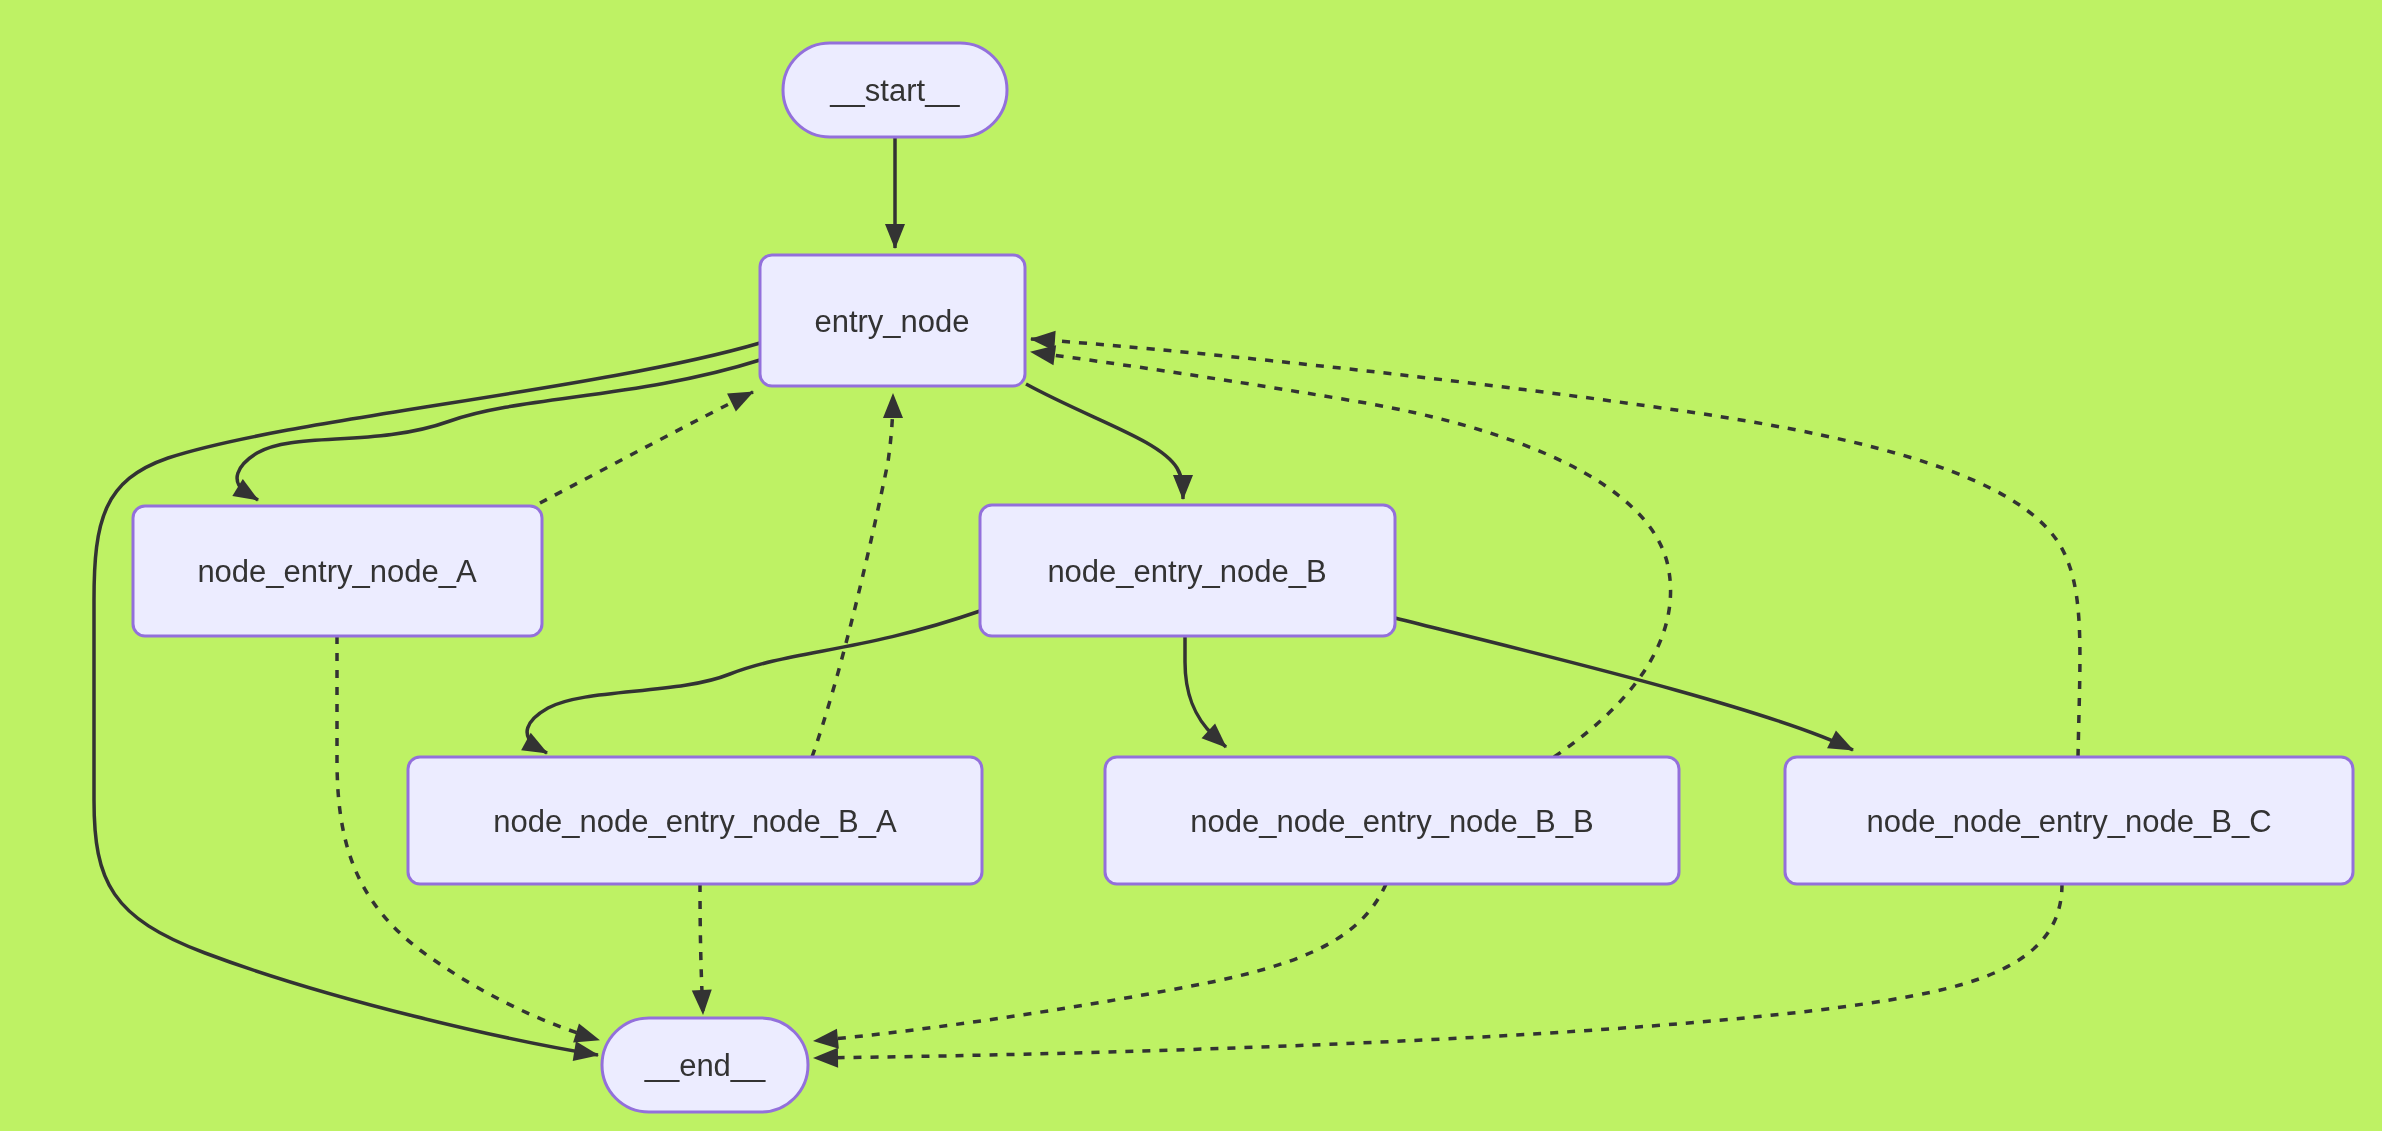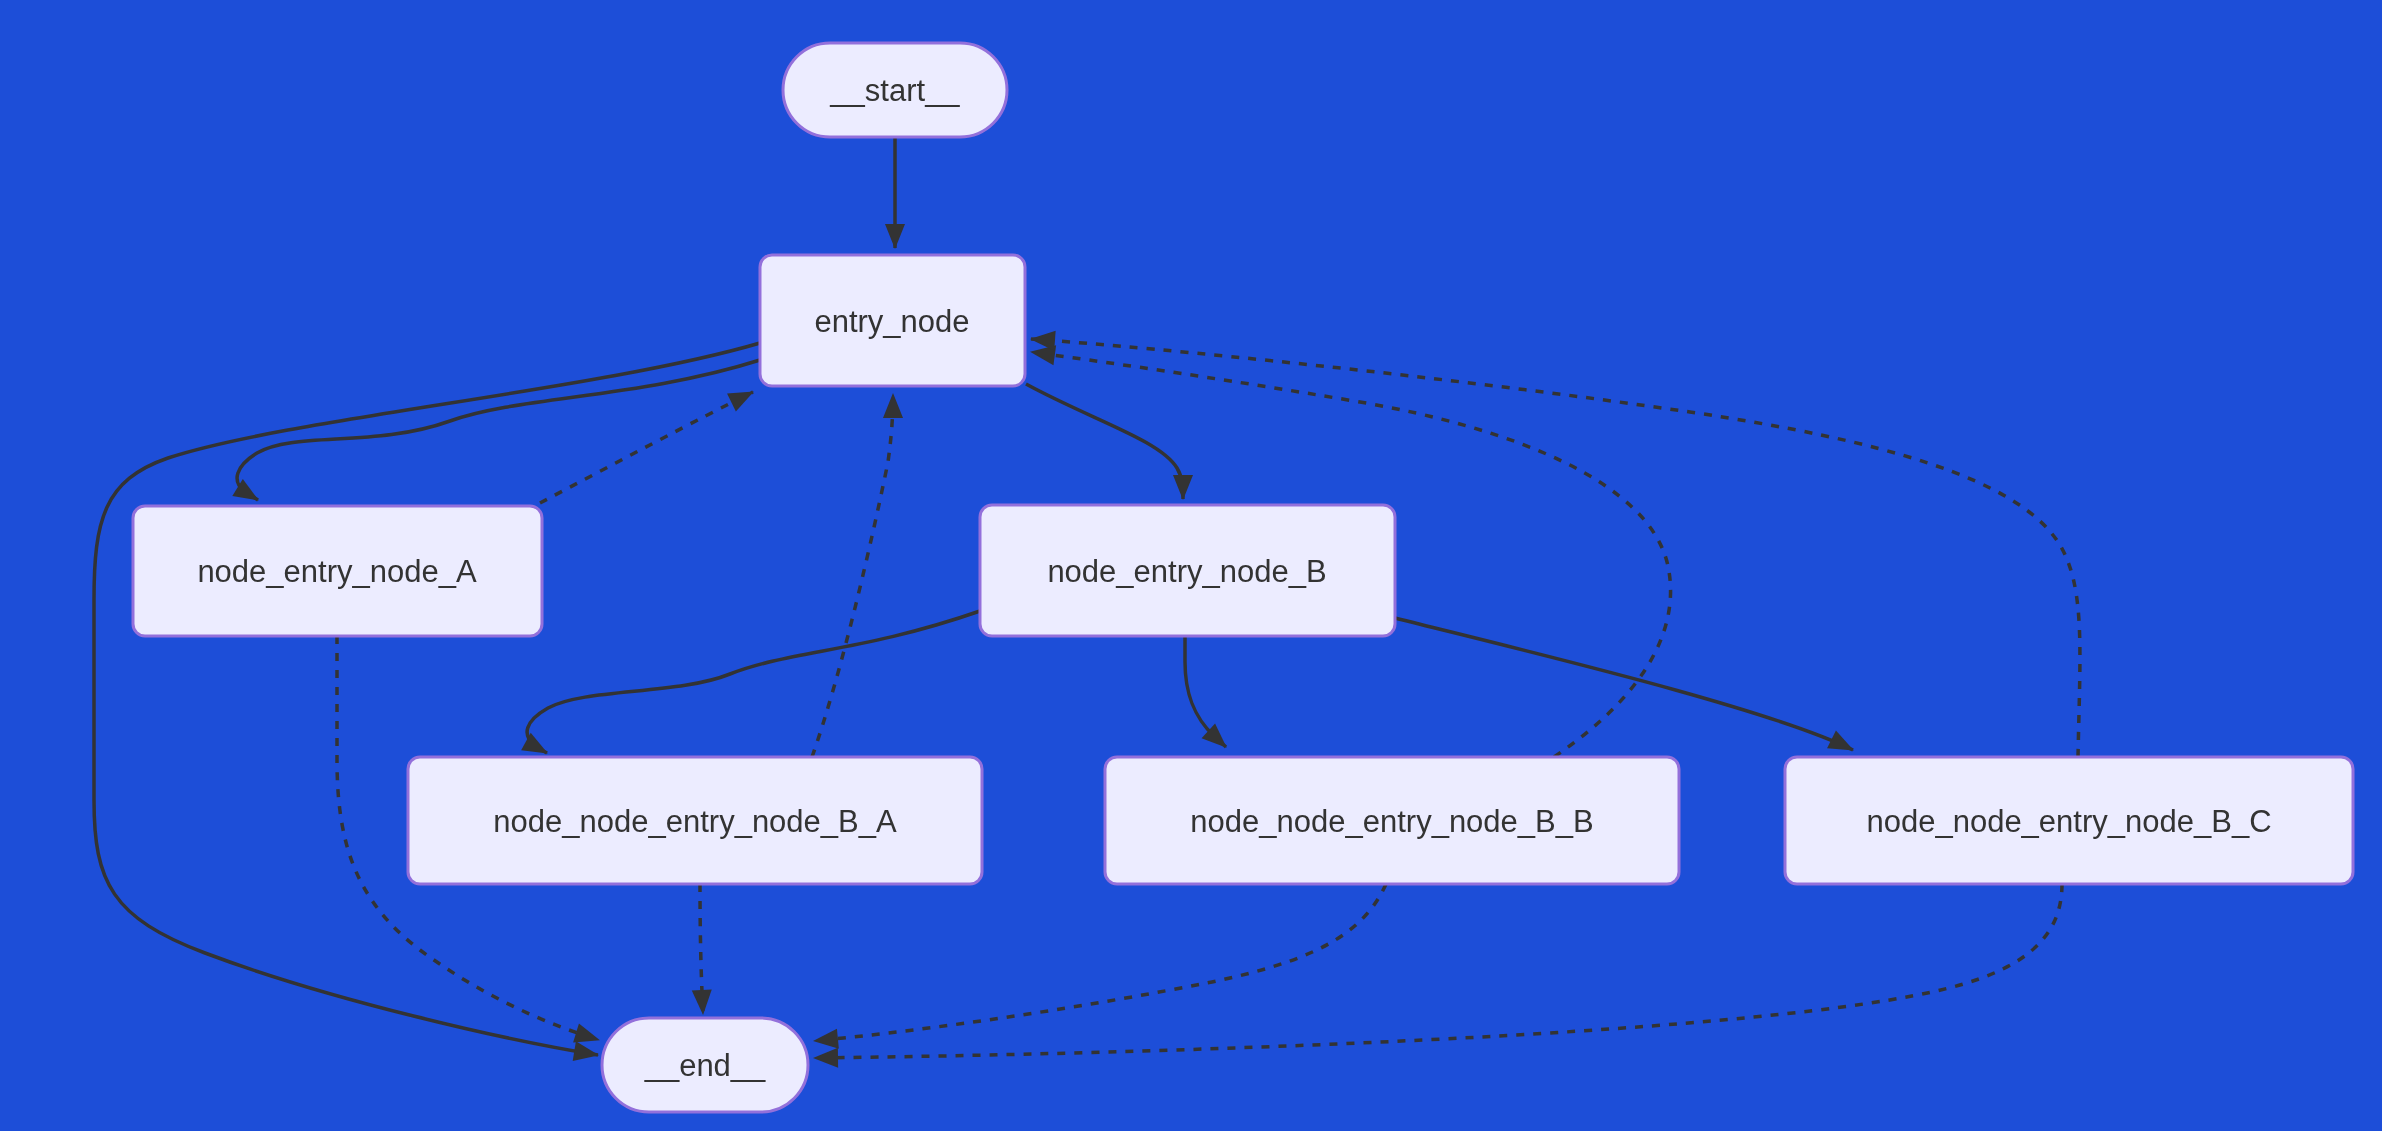--- a/index.html
+++ b/index.html
@@ -3,21 +3,21 @@
 <meta charset="utf-8">
 <style>
   html, body {
     margin: 0;
     padding: 0;
     background: #ffffff;
   }
   .stage {
     width: 2382px;
     height: 1131px;
-    background: #1d4ed8;
+    background: #bef264;
     position: relative;
     font-family: "Liberation Sans", "DejaVu Sans", sans-serif;
   }
   svg { display: block; }
   .edge {
     fill: none;
     stroke: #333333;
     stroke-width: 3.5;
   }
   .edge.dotted {

